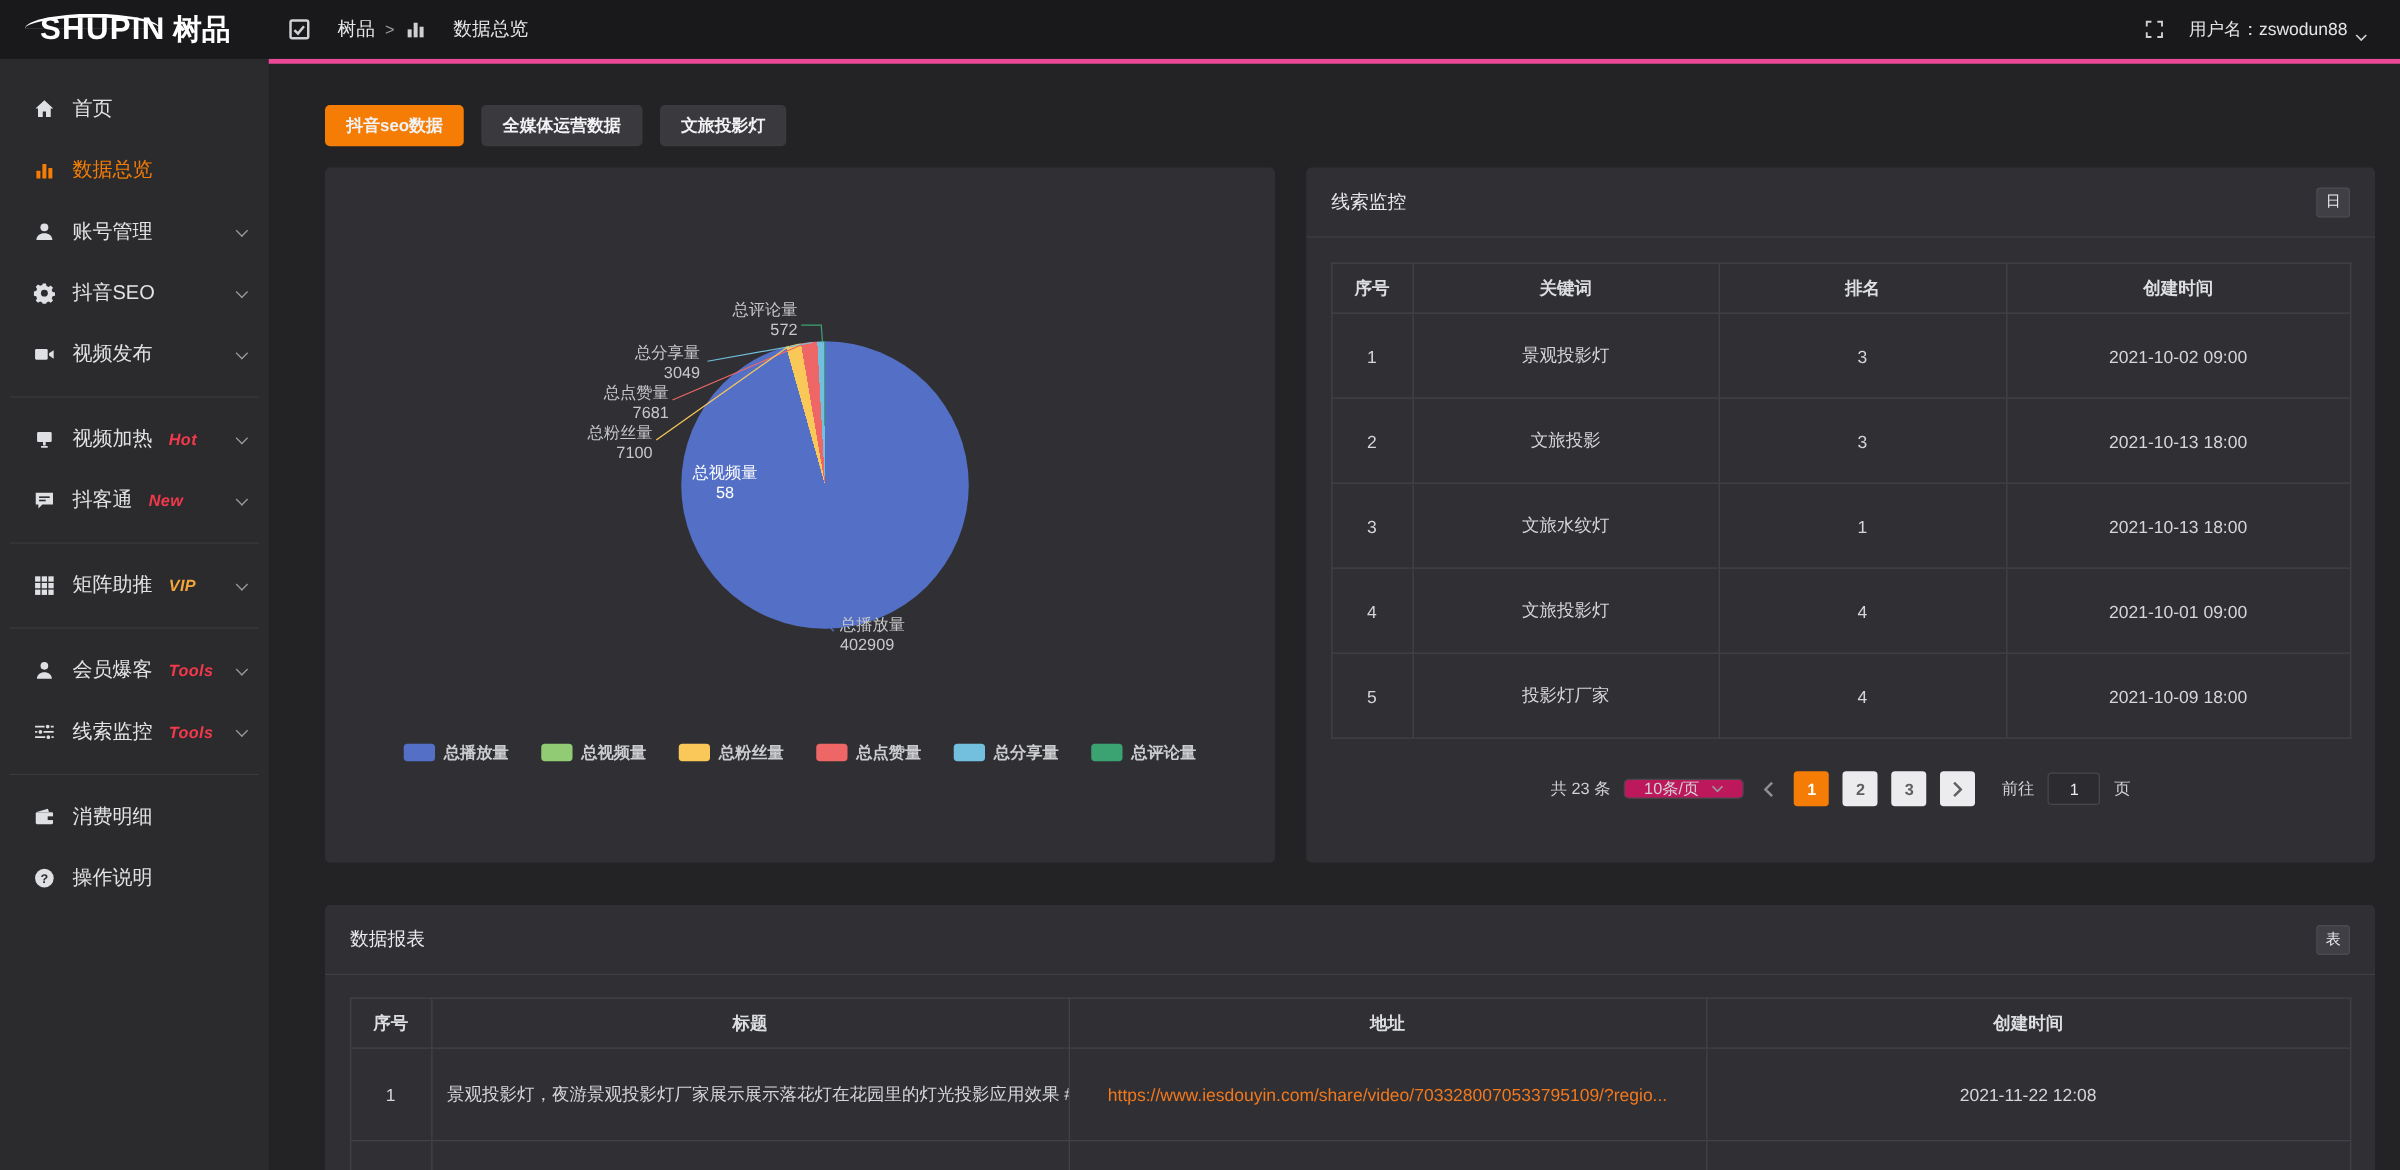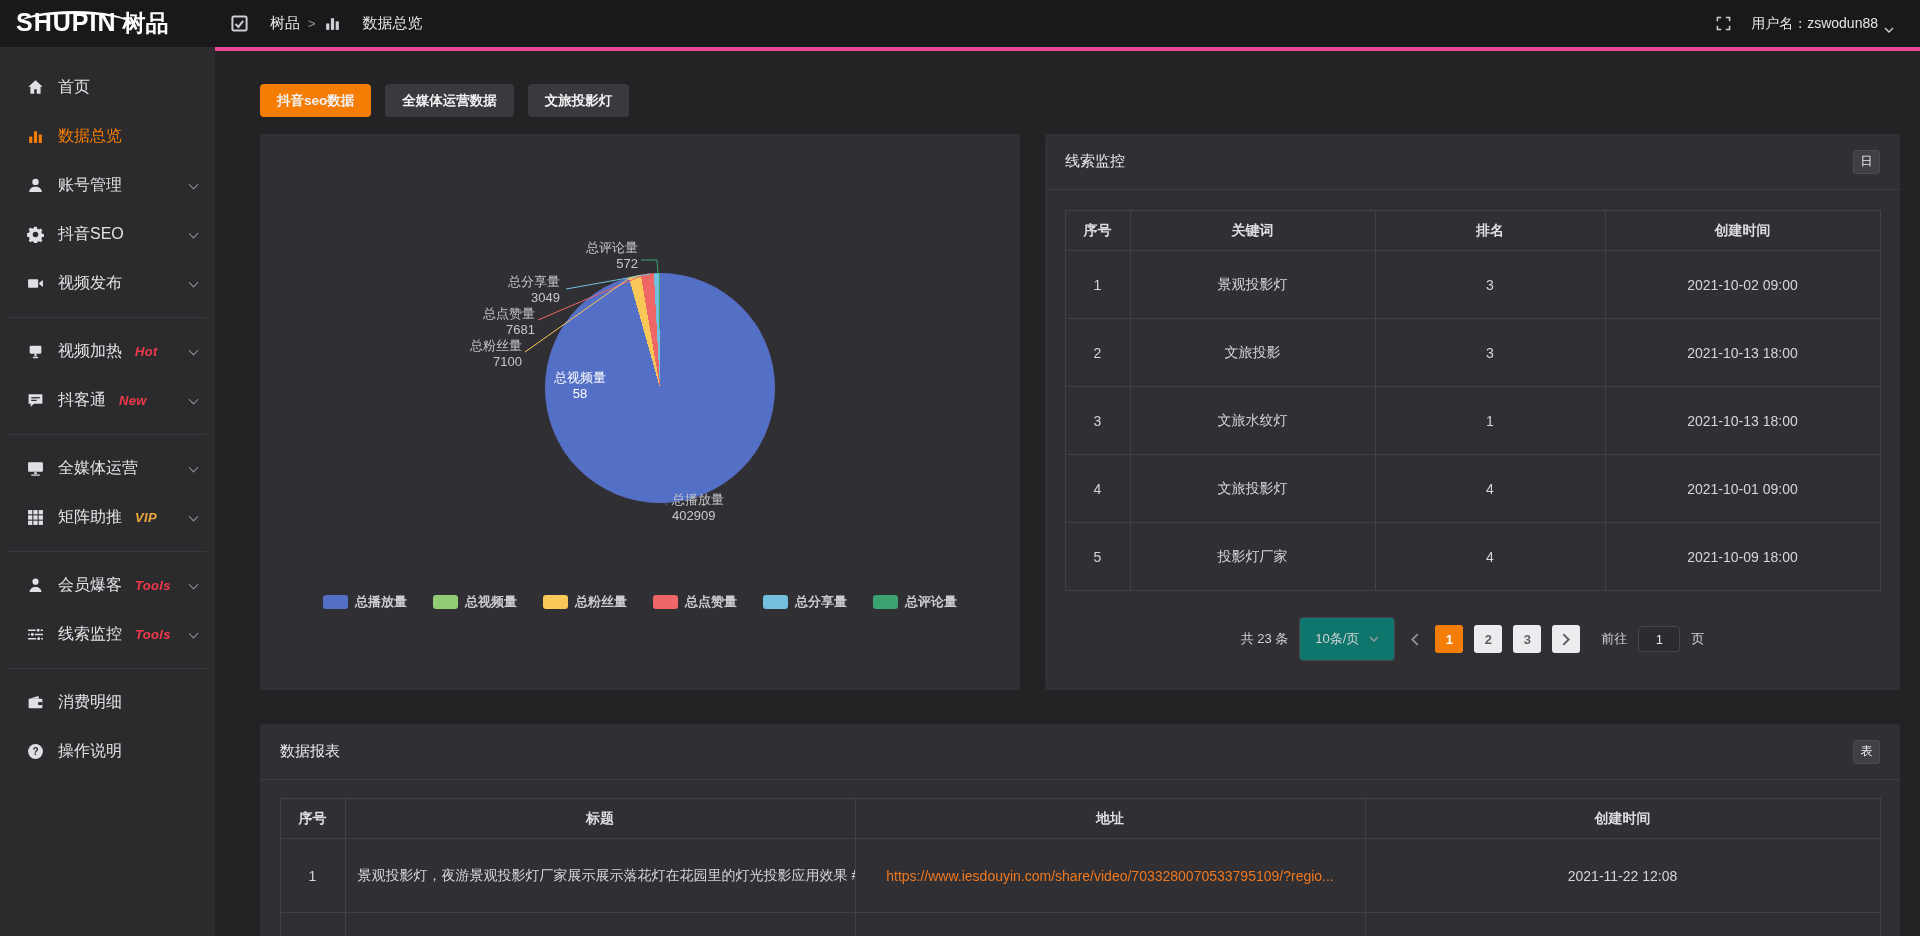--- a/index.html
+++ b/index.html
@@ -3,21 +3,21 @@
 <meta charset="utf-8">
 <style>
   * { margin:0; padding:0; box-sizing:border-box; }
   html,body { width:1920px; height:936px; overflow:hidden; background:#232326;
     font-family:"Liberation Sans","DejaVu Sans",sans-serif; }
   .app { position:relative; width:1920px; height:936px; }
 
   
   .topbar { position:absolute; top:0; left:0; width:1920px; height:47px; background:#19191b;
     display:flex; align-items:center; z-index:20; }
-  .logo { width:215px; padding-left:16px; position:relative; display:flex; align-items:baseline; gap:6px; cursor:pointer;text-align:right; }
+  .logo { width:215px; padding-left:32px; position:relative; display:flex; align-items:baseline; gap:6px; cursor:pointer;text-align:right; }
   .logo-arc { position:absolute; top:3px; left:20px; width:108px; height:12px;
     border-top:3px solid #fff; border-radius:50% 50% 0 0 / 100% 100% 0 0; }
   .logo-en { font-size:25px; font-weight:bold; color:#fff; letter-spacing:1px; }
   .logo-cn { font-size:23px; font-weight:bold; color:#fff; }
   .breadcrumb { display:flex; align-items:center; gap:8px; color:#e4e5e7; font-size:15px; margin-left:16px; }
   .bc-sep { color:#9a9b9f; font-size:13px; }
   .topbar-right { margin-left:auto; display:flex; align-items:center; gap:20px; padding-right:26px;
     color:#e4e5e7; font-size:14px; }
   .user-menu { display:flex; align-items:flex-end; gap:6px; cursor:pointer; }
   .icon-btn { display:inline-flex; cursor:pointer; }
@@ -85,21 +85,21 @@
   .report-table { width:1600px; margin:18px auto 0; }
   .report-table td { height:74px; }
   .title-cell { text-align:left; padding:0 12px; white-space:nowrap; }
   .stub-row td { height:42px; border-bottom:none; }
   .link { color:#f0781e; text-decoration:none; display:inline-block; max-width:486px;
     white-space:nowrap; overflow:hidden; vertical-align:middle; cursor:pointer; }
 
   
   .pager { display:flex; align-items:center; justify-content:center; gap:11px; margin-top:26px;
     color:#d1d2d5; font-size:13px; }
-  .pg-size { height:44px; padding:0 10px; background:#0f766e; border:1px solid #46464c; border-radius:4px;
+  .pg-size { height:16px; padding:0 10px; background:#be185d; border:1px solid #46464c; border-radius:4px;
     display:flex; align-items:center; gap:10px; min-width:96px; justify-content:center; cursor:pointer; }
   .pg-prev { color:#8e8f93; display:inline-flex; padding:0 5px; cursor:pointer; }
   .pg-num { width:28px; height:28px; border-radius:3px; background:#ececee; color:#5e5f63;
     font-weight:bold; border:none; font-size:13px; cursor:pointer; }
   .pg-num.active { background:#f57d05; color:#fff; }
   .pg-next { width:28px; height:28px; border-radius:3px; background:#ececee; border:none;
     display:inline-flex; align-items:center; justify-content:center; cursor:pointer; }
   .pg-goto-input { width:42px; height:26px; background:#2c2c30; border:1px solid #46464c; border-radius:3px;
     color:#e9e9eb; text-align:center; font-size:13px; }
 </style>
@@ -218,31 +218,20 @@
             <path d="M1.5 2h13v9h-8l-3 3v-3h-2z"></path>
             <rect x="4" y="4.8" width="8" height="1.2" fill="#2b2b2e"></rect>
             <rect x="4" y="7.3" width="5" height="1.2" fill="#2b2b2e"></rect>
           </svg>
         </span>
       <span>抖客通</span>
       <span class="sbadge b-red">New</span>
       <span class="chev"></span>
     </div>
     <div class="side-divider"></div>
-    <div class="side-item">
-      <span class="s-icon">
-          <svg viewBox="0 0 16 16" fill="currentColor">
-            <rect x="1" y="2" width="14" height="9" rx="1"></rect>
-            <rect x="6.8" y="11.5" width="2.4" height="1.8"></rect>
-            <rect x="4" y="13.6" width="8" height="1.2"></rect>
-          </svg>
-        </span>
-      <span>全媒体运营</span>
-      <span class="chev"></span>
-    </div>
     <div class="side-item">
       <span class="s-icon">
           <svg viewBox="0 0 16 16" fill="currentColor">
             <rect x="1" y="1" width="4" height="4"></rect>
             <rect x="6" y="1" width="4" height="4"></rect>
             <rect x="11" y="1" width="4" height="4"></rect>
             <rect x="1" y="6" width="4" height="4"></rect>
             <rect x="6" y="6" width="4" height="4"></rect>
             <rect x="11" y="6" width="4" height="4"></rect>
             <rect x="1" y="11" width="4" height="4"></rect>

